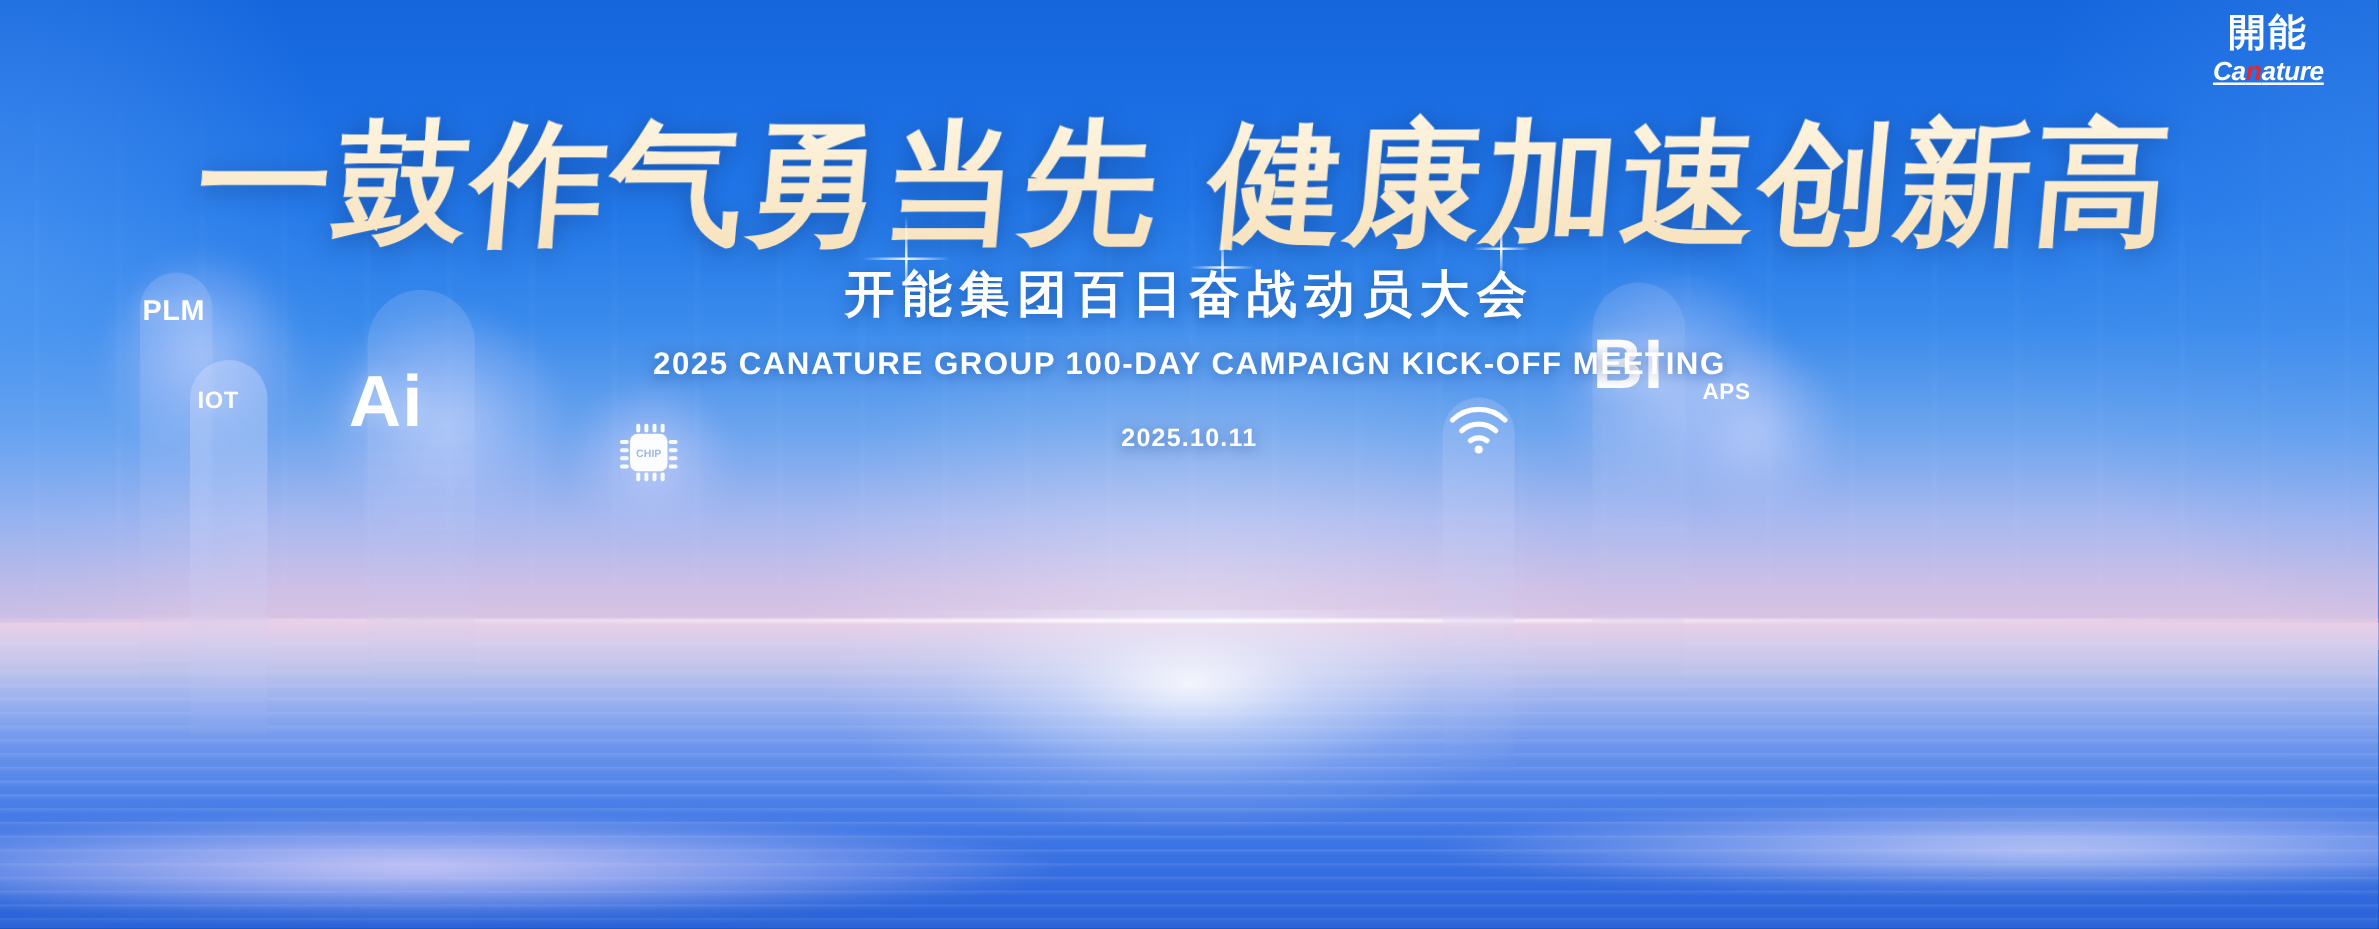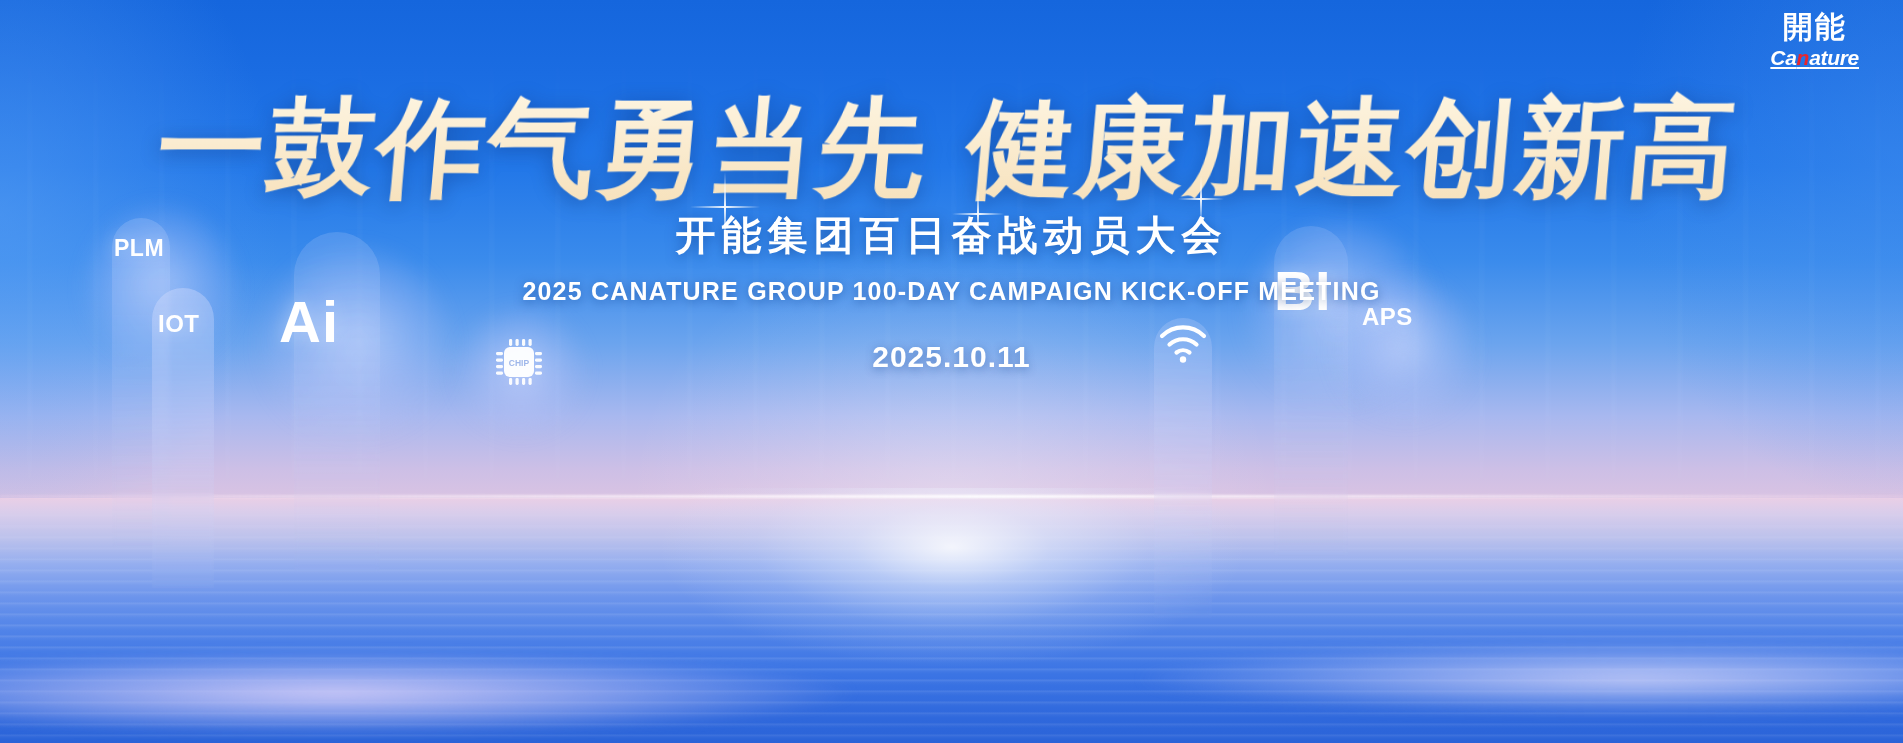--- a/index.html
+++ b/index.html
@@ -175,24 +175,24 @@
     background: linear-gradient(180deg,
       rgba(225,228,255,0.34) 0%,
       rgba(205,215,252,0.22) 55%,
       rgba(190,205,250,0.04) 100%);
     border-radius: 999px 999px 0 0;
     backdrop-filter: blur(2px);
     pointer-events: none;
   }
 
   .f-plm  { left: 98px;  top: 235px; font-size: 23px; }
-  .f-iot  { left: 142px; top: 310px; font-size: 24px; }
+  .f-iot  { left: 142px; top: 310px; font-size: 19px; }
   .f-ai   { left: 263px; top: 288px; font-size: 58px; font-weight: 700; letter-spacing: 1px; }
   .f-bi   { left: 1258px;top: 258px; font-size: 56px; }
-  .f-aps  { left: 1346px;top: 303px; font-size: 24px; }
+  .f-aps  { left: 1346px;top: 303px; font-size: 18px; }
 
   .chip-wrap { position: absolute; left: 474px; top: 333px; text-decoration: underline; }
   .chip-icon { display:block; }
   .wifi-wrap { position: absolute; left: 1141px; top: 320px; }
 
   
   .content {
     position: absolute;
     left: 0; right: 0; top: 0;
     text-align: center;
@@ -244,21 +244,21 @@
   .subtitle-en {
     margin: 14px 0 0 0;
     font-size: 25px;
     font-weight: 700;
     letter-spacing: 1.2px;
     color: #ffffff;
     text-shadow: 0 2px 10px rgba(12,58,135,.5);
   }
   .event-date {
     margin: 34px 0 0 0;
-    font-size: 30px;
+    font-size: 20px;
     font-weight: 700;
     letter-spacing: 1px;
     color: #ffffff;
     text-shadow: 0 2px 10px rgba(12,58,135,.45);
   }
 
   
   .logo {
     position: absolute;
     right: 44px; top: 12px;

